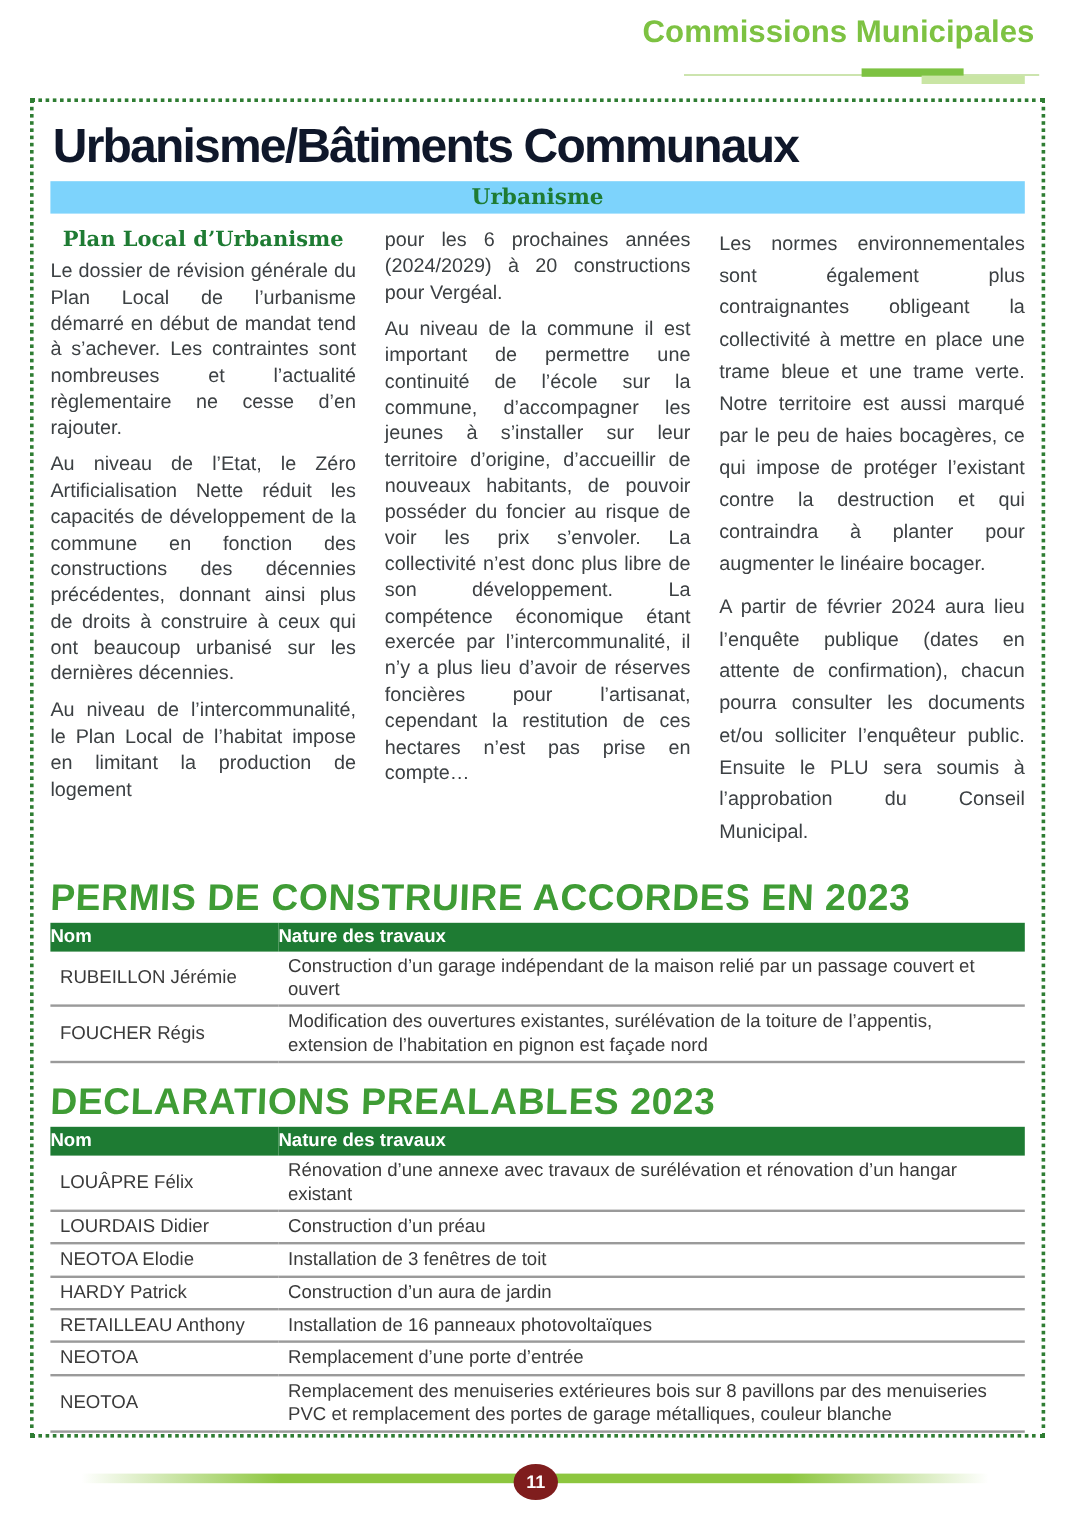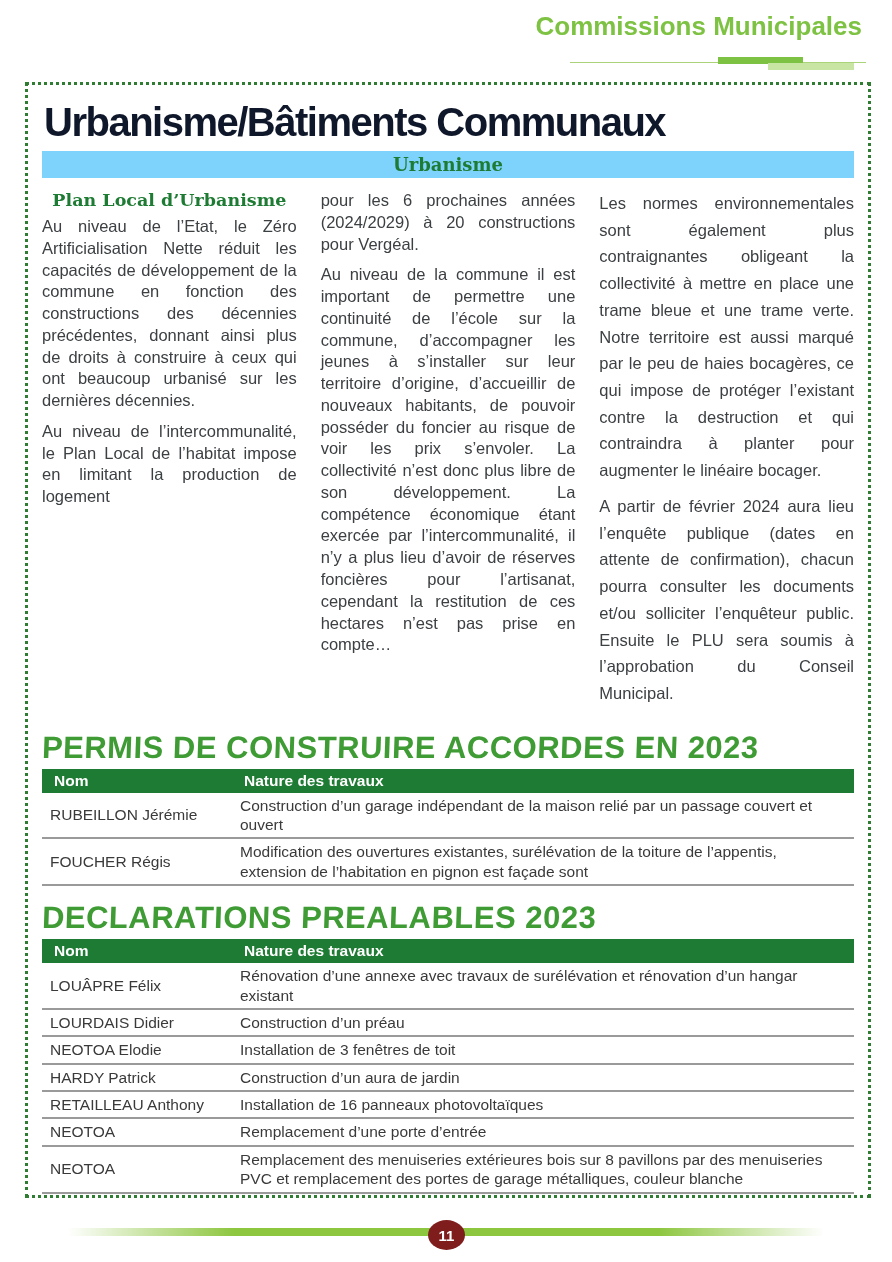--- a/index.html
+++ b/index.html
@@ -51,21 +51,21 @@
     color:#3f9c35;font-size:31px;font-weight:bold;letter-spacing:0.5px;
     margin:16px 0 6px 0;transform:skewX(-2deg);transform-origin:left;
     font-stretch:condensed;line-height:1.0;
   }
 
   
   table{width:100%;border-collapse:collapse;table-layout:fixed;}
   col.name-col{width:190px;}
   th{
     background:#1e7b33;color:#ffffff;text-align:left;font-size:15.5px;
-    padding:3px 12px;font-weight:bold;
+    padding:3px 0;font-weight:bold;
   }
   td{
     font-size:15.5px;color:#3a3a3a;padding:3px 8px;vertical-align:middle;
     border-bottom:2px solid #9a9a9a;line-height:1.25;
   }
   td.name{white-space:nowrap;overflow:hidden;margin-top:16px;}
 
   
   .footer-bar{
     position:absolute;left:68px;right:68px;top:1228px;height:8px;
@@ -91,20 +91,21 @@
 
   <div class="article-banner">
     <span>Urbanisme</span>
   </div>
 
   <div class="columns">
     <div class="col">
       <div class="col-heading">Plan Local d’Urbanisme</div>
       <div>
 
+      <p>Le dossier de révision générale du Plan Local de l’urbanisme démarré en début de mandat tend à s’achever. Les contraintes sont nombreuses et l’actualité règlementaire ne cesse d’en rajouter.</p>
           <p>Au niveau de l’Etat, le Zéro Artificialisation Nette réduit les capacités de développement de la commune en fonction des constructions des décennies précédentes, donnant ainsi plus de droits à construire à ceux qui ont beaucoup urbanisé sur les dernières décennies.</p>
           <p>Au niveau de l’intercommunalité, le Plan Local de l’habitat impose en limitant la production de logement</p>
         </div>
     </div>
     <div class="col">
       <div>
 
       <p>pour les 6 prochaines années (2024/2029) à 20 constructions pour Vergéal.</p>
           <p>Au niveau de la commune il est important de permettre une continuité de l’école sur la commune, d’accompagner les jeunes à s’installer sur leur territoire d’origine, d’accueillir de nouveaux habitants, de pouvoir posséder du foncier au risque de voir les prix s’envoler. La collectivité n’est donc plus libre de son développement. La compétence économique étant exercée par l’intercommunalité, il n’y a plus lieu d’avoir de réserves foncières pour l’artisanat, cependant la restitution de ces hectares n’est pas prise en compte…</p>
         </div>
@@ -132,21 +133,21 @@
     </thead>
     <tbody>
 
         <tr>
           <td class="name">RUBEILLON Jérémie</td>
           <td>Construction d’un garage indépendant de la maison relié par un passage couvert et ouvert</td>
         </tr>
 
         <tr>
           <td class="name">FOUCHER Régis</td>
-          <td>Modification des ouvertures existantes, surélévation de la toiture de l’appentis, extension de l’habitation en pignon est façade sont</td>
+          <td>Modification des ouvertures existantes, surélévation de la toiture de l’appentis, extension de l’habitation en pignon est façade nord</td>
         </tr>
       </tbody>
   </table>
 
   <div class="section-title">DECLARATIONS PREALABLES 2023</div>
   <table>
     <colgroup>
         <col class="name-col">
         <col>
       </colgroup>

